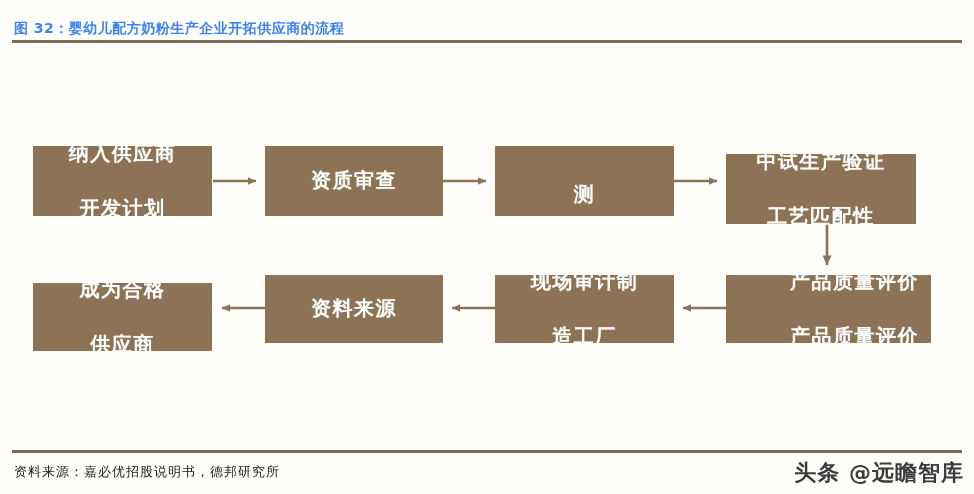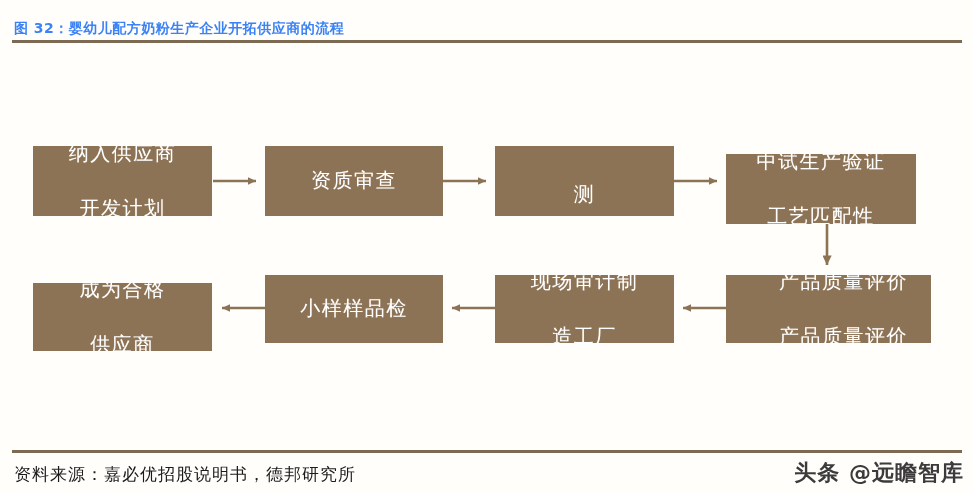--- a/index.html
+++ b/index.html
@@ -53,46 +53,46 @@
 
   .flow-box {
     position: absolute;
     background: #8d7355;
     color: #ffffff;
     display: flex;
     align-items: center;
     justify-content: center;
     text-align: center;
     font-size: 20px;
-    font-weight: normal;
+    font-weight: bold;
     line-height: 1.38;
     letter-spacing: 1.5px;
     box-sizing: border-box;
-    padding: 2px 23px;
+    padding: 2px 12px;
     text-shadow: 0 0 1px rgba(255,255,255,0.25);
   }
   .flow-box span {
     display: block;
     width: 100%;
   }
 
   
   #footer-rule {
     position: absolute;
     left: 12px;
     top: 450px;
     width: 950px;
     height: 2.5px;
     background: #7d6a52;
   }
   #source-note {
     position: absolute;
     left: 14px;
     top: 463px;
-    font-size: 17px;
+    font-size: 13px;
     color: #1a1a1a;
     letter-spacing: 1px;
     white-space: nowrap;
   }
   #watermark {
     position: absolute;
     right: 10px;
     top: 458px;
     font-size: 22px;
     font-weight: bold;
@@ -156,21 +156,21 @@
 
   <div class="flow-box" style="left:726px; top:225px; width:205px; height:68px;text-align:right;">
     <span><span>产品质量评价</span><br><span>产品质量评价</span></span>
   </div>
 
   <div class="flow-box" style="left:495px; top:225px; width:179px; height:68px;">
     <span><span>现场审计制</span><br><span>造工厂</span></span>
   </div>
 
   <div class="flow-box" style="left:265px; top:225px; width:178px; height:68px;">
-    <span>小样样品检</span>
+    <span>资料来源</span>
   </div>
 
   <div class="flow-box" style="left:33px; top:225px; width:179px; height:68px;margin-top:8px;">
     <span><span>成为合格</span><br><span>供应商</span></span>
   </div>
 
 </div>
 
 <div id="footer-rule"></div>
 <div id="source-note">资料来源：嘉必优招股说明书，德邦研究所</div>

